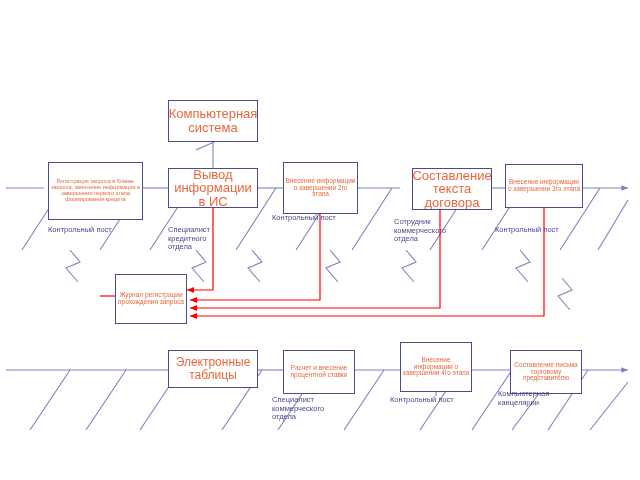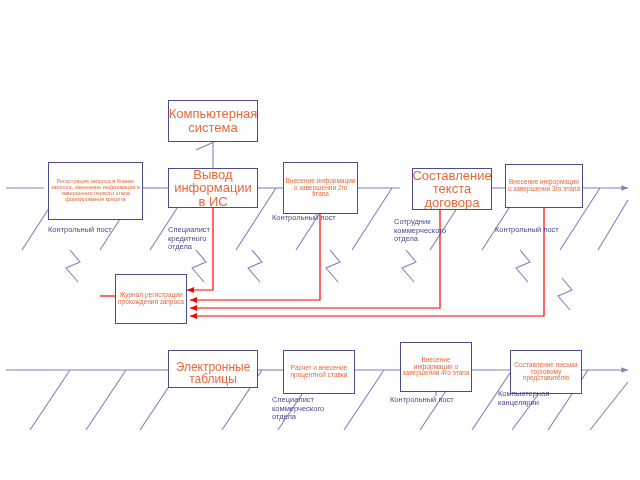--- a/index.html
+++ b/index.html
@@ -32,21 +32,21 @@
     color: #e8683c;
     background: #ffffff;
     border: 1px solid #4a4a8f;
     line-height: 1.05;
     overflow: hidden;
     padding: 1px;
   }
   .node.small { font-size: 5.5px; }
   .node.mid   { font-size: 6.5px; }
   .node.big   { font-size: 13px; text-align: center; }
-  .node.huge  { font-size: 12px; align-items: flex-end; }
+  .node.huge  { font-size: 12px; }
   .label {
     position: absolute;
     color: #4a4a8f;
     font-size: 7.5px;
     text-align: left;
     line-height: 1.15;
     white-space: pre-line;
   }
 </style>
 </head>

